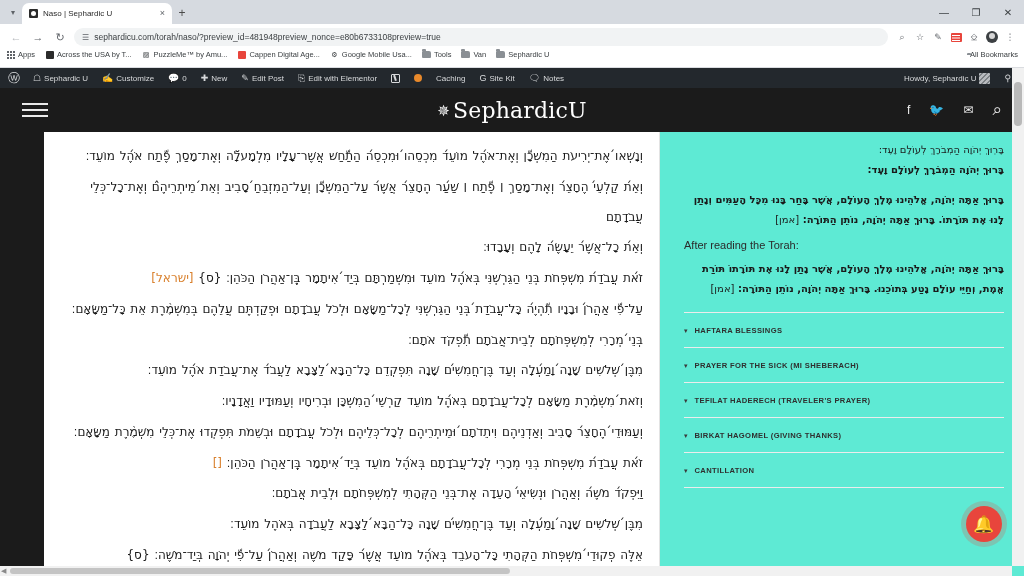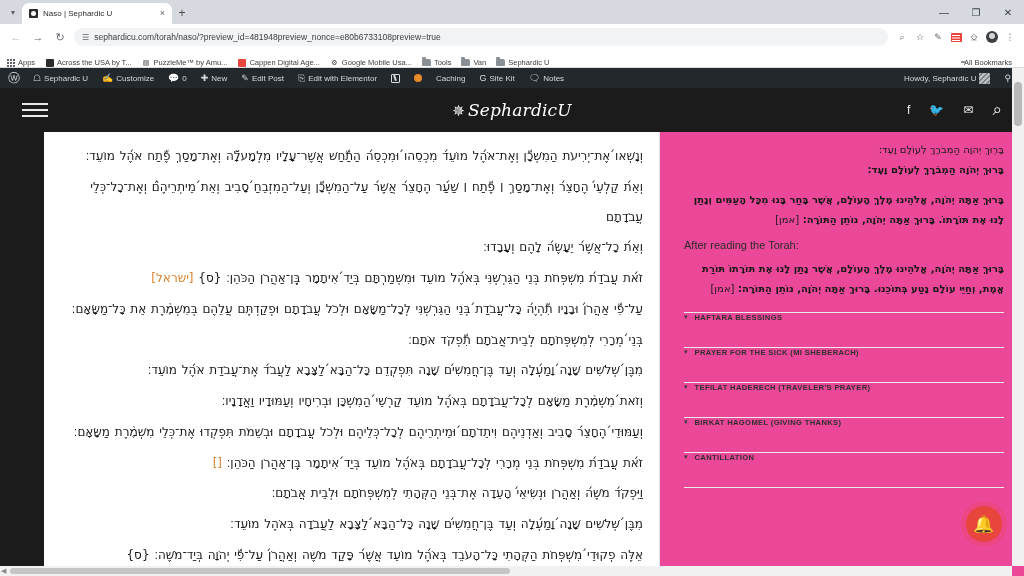--- a/index.html
+++ b/index.html
@@ -61,32 +61,32 @@
   .toolicon { width:16px; height:16px; display:flex; align-items:center; justify-content:center;
               font-size:9px; color:#5f6368; flex:0 0 auto; }
   .ext-red { width:11px; height:9px; background:#e8453c; border-radius:1px; position:relative;}
   .ext-red::after{ content:""; position:absolute; left:1.5px; right:1.5px; top:2px; height:1px;
                    background:#fff; box-shadow: 0 2.5px 0 #fff, 0 5px 0 #fff;}
   .avatar-dot { width:12px; height:12px; border-radius:50%; background:#3c4043; position:relative;}
   .avatar-dot::after{content:""; position:absolute; left:3px; top:2px; width:6px; height:6px;
                      border-radius:50%; background:#d6d6d6;}
 
   .bookmarks {
-    height: 18px; background:#fff; display:flex; align-items:flex-end; gap: 10px;
+    height: 18px; background:#fff; display:flex; align-items:flex-start; gap: 10px;
     padding: 0 6px; border-bottom:1px solid #dadce0; position:relative;
   }
   .bm { display:flex; align-items:center; gap:3px; font-size:7.5px; color:#3c4043; white-space:nowrap; }
   .bm .ico { width:9px; height:9px; flex:0 0 auto; display:flex; align-items:center; justify-content:center; font-size:7px;}
   .grid-ico { display:grid; grid-template-columns: repeat(3,2px); grid-template-rows:repeat(3,2px); gap:1px;}
   .grid-ico i { background:#5f6368; width:2px; height:2px; display:block;}
   .sq-ico { width:8px;height:8px;background:#2b2b2b;border-radius:1px;}
   .sq-ico.red { background:#e8453c; }
   .folder-ico { width:9px;height:7px;background:#8a8f94; border-radius:1px 2px 1px 1px; position:relative;}
   .folder-ico::before{content:"";position:absolute;left:0;top:-2px;width:4px;height:2px;background:#8a8f94;border-radius:1px 1px 0 0;}
-  .allbm { position:absolute; right:12px; display:flex; align-items:center; gap:3px; font-size:7.5px; color:#3c4043;}
+  .allbm { position:absolute; right:6px; display:flex; align-items:center; gap:3px; font-size:7.5px; color:#3c4043;}
 
   
   .viewport { flex:1 1 auto; position:relative; background:#fff; overflow:hidden; }
 
   
   .wpbar {
     height: 20px; background:#23282d; display:flex; align-items:center;
     padding: 0 6px; gap: 0; color:#d8dadc; font-size: 8px; white-space:nowrap;
   }
   .wpitem { display:flex; align-items:center; gap:3px; padding: 0 7px; height:20px; }
@@ -106,51 +106,51 @@
     padding: 0 22px; position:relative;
   }
   .hamburger { display:flex; flex-direction:column; gap:4px; width:26px; }
   .hamburger span { display:block; height:2px; background:#e9e9e9; width:26px; }
   .brand {
     position:absolute; left:0; right:0; text-align:center; color:#fff;
     font-size: 20px; font-weight: 400; letter-spacing: 0.2px; pointer-events:none;
     display:flex; align-items:center; justify-content:center; gap:3px;
   }
   .brand .mark { font-size: 15px; line-height:1; }
-  .brand .brandtext { font-family:"DejaVu Serif", serif; font-size:17px;font-style:italic; }
+  .brand .brandtext { font-family:"DejaVu Serif", serif; font-size:22px; }
   .hdr-icons { margin-left:auto; display:flex; align-items:center; gap: 19px; color:#efefef; z-index:2;}
   .hdr-icons .ic { font-size: 12px; display:flex; align-items:center; justify-content:center; }
   .hdr-icons .ic.big { font-size: 17px; }
 
   
   .content { position:absolute; top:64px; left:0; right:0; bottom:0; display:flex; background:#fff; }
   .leftrail { width: 44px; flex:0 0 auto; background:#1b1b1b; }
   .maincol {
     flex: 1 1 auto; background:#fff; padding: 10px 16px 0 12px; overflow:hidden;
     border-right:1px solid #e3e3e3; direction: rtl;
   }
   .heb {
     font-family: "DejaVu Sans", sans-serif; direction: rtl; text-align: justify;
     color:#1a1a1a; font-size: 12px; line-height: 2.48; text-align:right;
     word-spacing: 1px;
   }
   .heb p { margin: 0 0 1px 0; }
   .mark-orange { color:#d9812e; }
   .mark-brace { color:#1a1a1a; }
 
-  .sidecol { width: 364px; flex:0 0 auto; background:#ec4899; padding: 8px 20px 0 24px; overflow:hidden; }
+  .sidecol { width: 364px; flex:0 0 auto; background:#5eead4; padding: 8px 20px 0 24px; overflow:hidden; }
   .side-heb {
     font-family:"DejaVu Sans", sans-serif; direction:rtl; text-align:right;
     color:#1a1a1a; font-size: 10px; line-height: 1.95;
   }
   .side-heb.bold { font-weight: 700; }
   .side-en { font-size: 11px; color:#2b2b2b; margin: 10px 0 8px; direction:ltr; text-align:left; }
   .acc-list { margin-top: 14px; border-top:1px solid #ececec; }
   .acc-item {
-    border-bottom:1px solid #ececec; height: 35px; display:flex; align-items:flex-start; gap:7px;
+    border-bottom:1px solid #ececec; height: 35px; display:flex; align-items:center; gap:7px;
   }
   .acc-item .caret { font-size:7px; color:#3a3a3a; line-height:1; }
   .acc-item .acc-label {
     font-size: 7.6px; font-weight:700; color:#2f2f2f; letter-spacing: 0.35px; text-transform:uppercase;
   }
 
   
   .bell {
     position:absolute; right: 22px; bottom: 34px; width: 36px; height:36px;
     border-radius:50%; background:#e8453c; display:flex; align-items:center; justify-content:center;

